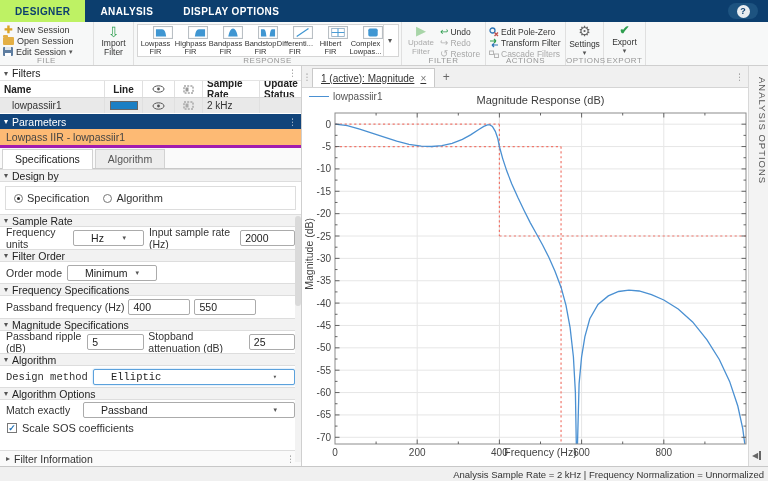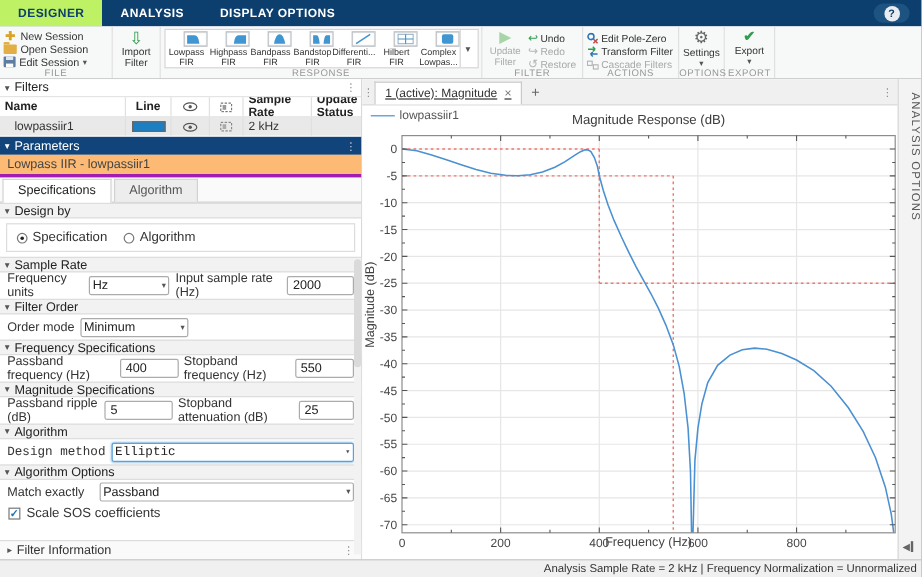--- a/index.html
+++ b/index.html
@@ -77,21 +77,21 @@
   .params-header { height:15px; background:#11447a; color:#fff; display:flex; align-items:center; padding:0 4px; font-size:10.5px; margin-top:1px; }
   .params-header .tri { color:#fff; }
   .params-header .dots { color:#cfd9e4; }
   .subtitle { height:19px; display:flex; align-items:center; padding:0 6px; background:#fdba74; color:#444; font-size:10.5px; border-bottom:3px solid #a21caf; }
   .ptabs { height:21px; display:flex; align-items:flex-end; border-bottom:1px solid #c9c9c9; background:#fafafa; padding-left:2px; }
   .ptab { padding:3px 12px; font-size:10.5px; color:#555; background:#ededed; border:1px solid #d2d2d2; border-bottom:none; margin-right:2px; cursor:pointer; }
   .ptab.active { background:#fff; color:#222; position:relative; top:1px; padding-bottom:4px; }
   .shead { height:13px; background:#f2f2f2; border-top:1px solid #ddd; border-bottom:1px solid #ddd; display:flex; align-items:center; padding:0 4px; font-size:10.5px; color:#222; }
   .prow { display:flex; align-items:center; padding:0 6px; gap:5px; font-size:10.5px; color:#333; }
   .field { background:#fff; border:1px solid #ababab; border-radius:2px; height:16px; display:flex; align-items:center; padding:0 4px; font-size:10.5px; color:#222; cursor:text; }
-  .select { background:#fff; border:1px solid #ababab; border-radius:2px; height:16px; display:flex; align-items:center; padding:0 2px; font-size:10.5px; color:#222; cursor:pointer; }
+  .select { background:#fff; border:1px solid #ababab; border-radius:2px; height:16px; display:flex; align-items:center; padding:0 17px; font-size:10.5px; color:#222; cursor:pointer; }
   .select .caret { margin-left:auto; }
   .select.focused { border:1px solid #5ba1dc; box-shadow:0 0 2px #9cc7ea; }
   .radiobox { margin:4px 5px; border:1px solid #ddd; background:#fff; height:24px; display:flex; align-items:center; padding:0 8px; gap:14px; }
   .radio { display:flex; align-items:center; gap:4px; cursor:pointer; }
   .rdot { width:9px; height:9px; border:1px solid #777; border-radius:50%; position:relative; background:#fff; }
   .rdot.on::after { content:""; position:absolute; left:2px; top:2px; width:3px; height:3px; background:#222; border-radius:50%; }
   .cbrow { display:flex; align-items:center; gap:5px; padding:0 7px; height:16px; cursor:pointer; }
   .cbox { width:10px; height:10px; border:1px solid #777; background:#fff; color:#1f72b8; font-size:9px; line-height:9px; text-align:center; font-weight:bold; }
   .fill { flex:1; }
   .finfo { height:16px; border-top:1px solid #ddd; background:#fafafa; display:flex; align-items:center; padding:0 6px; font-size:10.5px; }
@@ -376,21 +376,20 @@
         </span>
       </div>
 
       <div class="shead">
         <span class="tri">▾</span>
         <span>Frequency Specifications</span>
       </div>
       <div class="prow" style="height:22px; gap:4px;">
         <span>Passband frequency (Hz)</span>
         <span class="field" style="width:62px;">400</span>
-        <span>Stopband frequency (Hz)</span>
         <span class="field" style="width:62px;">550</span>
       </div>
 
       <div class="shead">
         <span class="tri">▾</span>
         <span>Magnitude Specifications</span>
       </div>
       <div class="prow" style="height:22px; gap:4px;">
         <span>Passband ripple (dB)</span>
         <span class="field" style="width:70px;">5</span>

